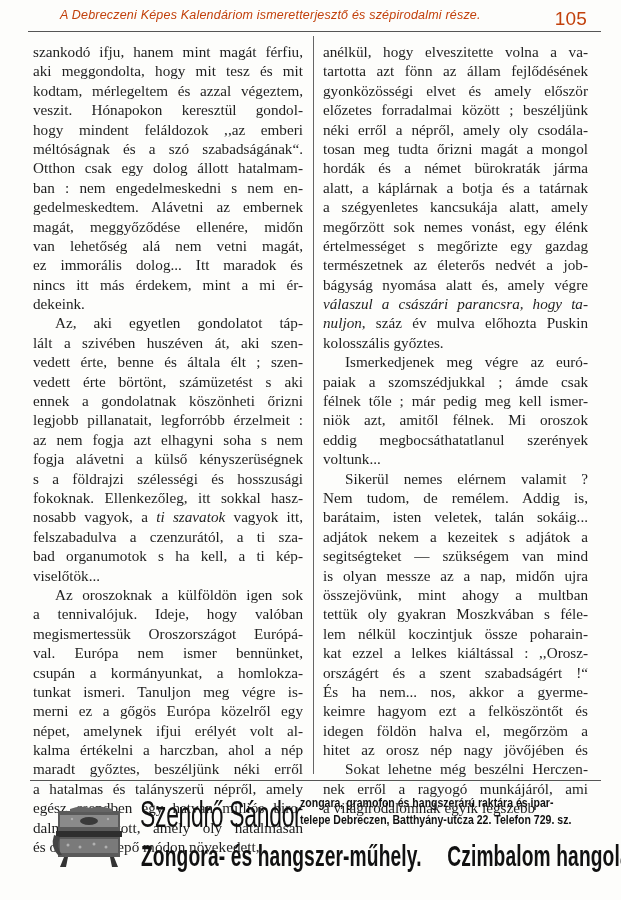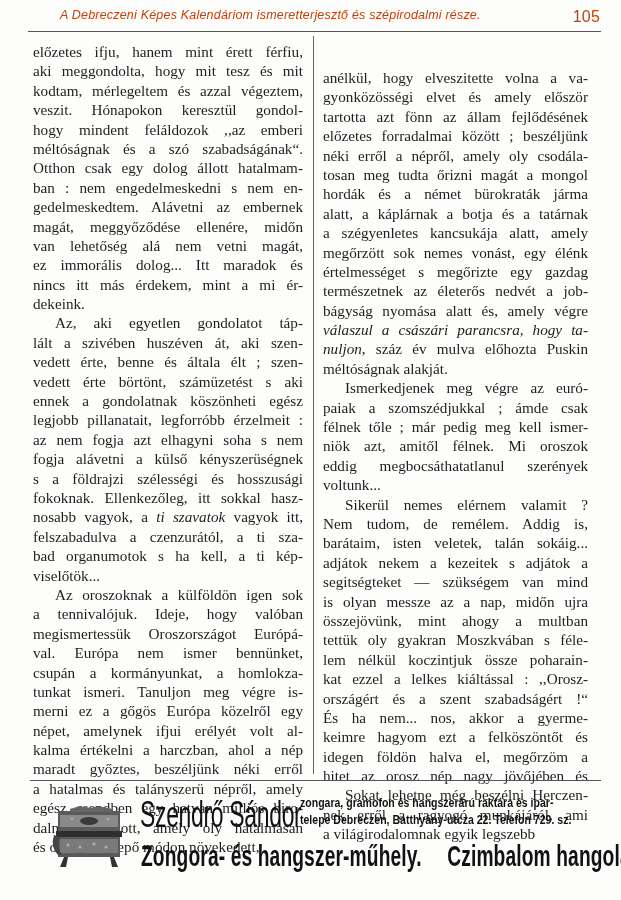--- a/index.html
+++ b/index.html
@@ -10,38 +10,38 @@
       font-family: "DejaVu Serif", "Liberation Serif", serif;
       position: relative;
     }
     .running-head {
       position: absolute; left: 60px; top: 8px; width: 540px;
       font-family: Liberation Sans, sans-serif;
       font-style: italic; font-size: 12.5px; letter-spacing: 0.2px;
       color: #c2410c;
     }
     .running-head .page-no {
-      position: absolute; right: 0; top: 0; font-style: normal; font-size: 16px; text-align: center;
+      position: absolute; right: 13px; top: 0; font-style: normal; font-size: 19px; text-align: center;
     }
     .head-rule {
       position: absolute; left: 28px; top: 31px; width: 573px; height: 0;
       border-top: 1.5px solid #555;
     }
     .col-divider {
       position: absolute; left: 313px; top: 36px; width: 0; height: 738px;
       border-left: 1px solid #666;
     }
     .column {
       position: absolute; top: 42px;
       font-family: "Liberation Serif", serif;
       font-size: 15.2px; line-height: 19.4px;
       color: #1e1e1e;
     }
     .col-left { left: 33px; width: 270px; }
-    .col-right { left: 323px; width: 265px; margin-top: 26px; }
+    .col-right { left: 323px; width: 265px; }
     .line {
       display: block; white-space: nowrap;
       text-align: justify; text-align-last: justify;
       height: 19.4px; overflow: hidden;
     }
     .line.last { text-align-last: left; }
     .line.indent { padding-left: 22px; }
     .it { font-style: italic; }
     .bottom-rule {
       position: absolute; left: 30px; top: 780px; width: 571px; height: 0;
@@ -81,39 +81,39 @@
 
 <div class="running-head">
   <span>A Debreczeni Képes Kalendáriom ismeretterjesztő és szépirodalmi része.</span>
   <span class="page-no">105</span>
 </div>
 <div class="head-rule"></div>
 
 <div class="col-divider"></div>
 
 <div class="column col-left" id="col-left">
-    <span class="line">előzetes ifju, hanem mint érett férfiu,</span>
+    <span class="line">szankodó ifju, hanem mint magát férfiu,</span>
     <span class="line">aki meggondolta, hogy mit tesz és mit</span>
     <span class="line">kodtam, mérlegeltem és azzal végeztem,</span>
     <span class="line">veszit. Hónapokon keresztül gondol-</span>
     <span class="line">hogy mindent feláldozok ,,az emberi</span>
     <span class="line">méltóságnak és a szó szabadságának“.</span>
     <span class="line">Otthon csak egy dolog állott hatalmam-</span>
     <span class="line">ban : nem engedelmeskedni s nem en-</span>
     <span class="line">gedelmeskedtem. Alávetni az embernek</span>
     <span class="line">magát, meggyőződése ellenére, midőn</span>
     <span class="line">van lehetőség alá nem vetni magát,</span>
     <span class="line">ez immorális dolog... Itt maradok és</span>
     <span class="line">nincs itt más érdekem, mint a mi ér-</span>
     <span class="line last">dekeink.</span>
     <span class="line indent">Az, aki egyetlen gondolatot táp-</span>
     <span class="line">lált a szivében huszéven át, aki szen-</span>
     <span class="line">vedett érte, benne és általa élt ; szen-</span>
     <span class="line">vedett érte börtönt, számüzetést s aki</span>
-    <span class="line">ennek a gondolatnak köszönheti egész</span>
+    <span class="line">ennek a gondolatnak köszönheti őrizni</span>
     <span class="line">legjobb pillanatait, legforróbb érzelmeit :</span>
     <span class="line">az nem fogja azt elhagyni soha s nem</span>
     <span class="line">fogja alávetni a külső kényszerüségnek</span>
     <span class="line">s a földrajzi szélességi és hosszusági</span>
     <span class="line">fokoknak. Ellenkezőleg, itt sokkal hasz-</span>
     <span class="line">nosabb vagyok, a <span class="it">ti szavatok</span> vagyok itt,</span>
     <span class="line">felszabadulva a czenzurától, a ti sza-</span>
     <span class="line">bad organumotok s ha kell, a ti kép-</span>
     <span class="line last">viselőtök...</span>
     <span class="line indent">Az oroszoknak a külföldön igen sok</span>
@@ -126,35 +126,35 @@
     <span class="line">népet, amelynek ifjui erélyét volt al-</span>
     <span class="line">kalma értékelni a harczban, ahol a nép</span>
     <span class="line">maradt győztes, beszéljünk néki erről</span>
     <span class="line">a hatalmas és talányszerü népről, amely</span>
     <span class="line">egész csendben egy hatvan milliós biro-</span>
     <span class="line">dalmat alapitott, amely oly hatalmasan</span>
     <span class="line last">és olyan meglepő módon növekedett,</span>
   </div>
 <div class="column col-right" id="col-right">
     <span class="line">anélkül, hogy elveszitette volna a va-</span>
+    <span class="line">tartotta azt fönn az állam fejlődésének</span>
     <span class="line">gyonközösségi elvet és amely először</span>
-    <span class="line">tartotta azt fönn az állam fejlődésének</span>
     <span class="line">előzetes forradalmai között ; beszéljünk</span>
     <span class="line">néki erről a népről, amely oly csodála-</span>
     <span class="line">tosan meg tudta őrizni magát a mongol</span>
     <span class="line">hordák és a német bürokraták járma</span>
     <span class="line">alatt, a káplárnak a botja és a tatárnak</span>
     <span class="line">a szégyenletes kancsukája alatt, amely</span>
     <span class="line">megőrzött sok nemes vonást, egy élénk</span>
     <span class="line">értelmességet s megőrizte egy gazdag</span>
     <span class="line">természetnek az életerős nedvét a job-</span>
     <span class="line">bágyság nyomása alatt és, amely végre</span>
     <span class="line it">válaszul a császári parancsra, hogy ta-</span>
     <span class="line"><span class="it">nuljon</span>, száz év mulva előhozta Puskin</span>
-    <span class="line last">méltóságnak alakját.</span>
+    <span class="line last">kolosszális győztes.</span>
     <span class="line indent">Ismerkedjenek meg végre az euró-</span>
     <span class="line">paiak a szomszédjukkal ; ámde csak</span>
     <span class="line">félnek tőle ; már pedig meg kell ismer-</span>
     <span class="line">niök azt, amitől félnek. Mi oroszok</span>
     <span class="line">eddig megbocsáthatatlanul szerények</span>
     <span class="line last">voltunk...</span>
     <span class="line indent">Sikerül nemes elérnem valamit ?</span>
     <span class="line">Nem tudom, de remélem. Addig is,</span>
     <span class="line">barátaim, isten veletek, talán sokáig...</span>
     <span class="line">adjátok nekem a kezeitek s adjátok a</span>

